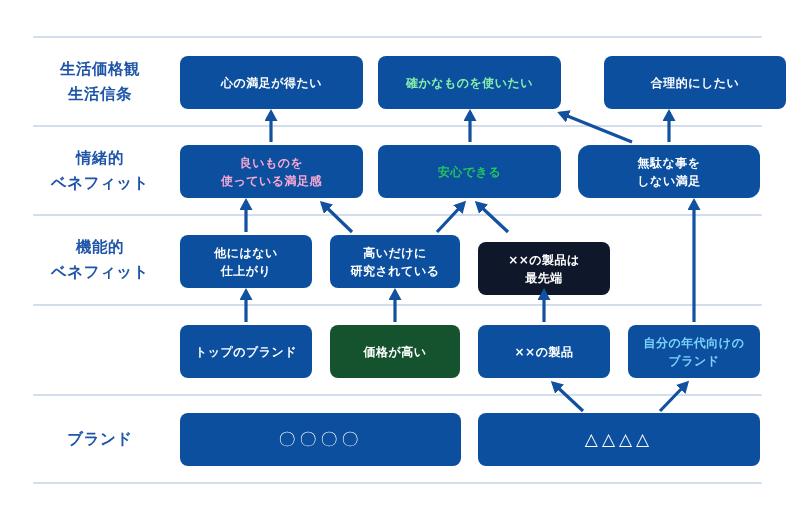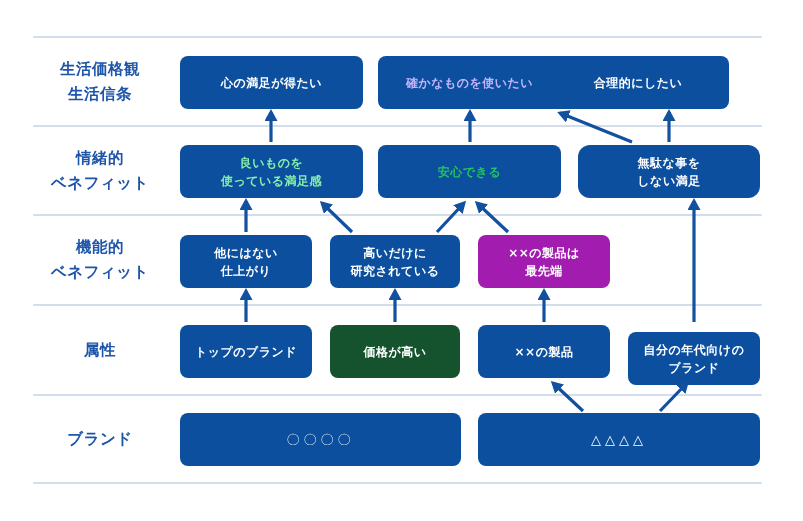--- a/index.html
+++ b/index.html
@@ -46,21 +46,21 @@
     text-align: center;
     color: #ffffff;
     font-weight: bold;
     font-size: 12px;
     line-height: 1.5;
     white-space: pre-line;
     letter-spacing: 0.5px;
     box-sizing: border-box;
   }
   .node.brand-node {
-    font-size: 13px;
+    font-size: 17px;
     letter-spacing: 4px;
     font-weight: normal;
   }
   #arrow-layer {
     position: absolute;
     left: 0;
     top: 0;
     pointer-events: none;
   }
 </style>
@@ -75,44 +75,43 @@
   <div class="separator" style="top: 304px; background: rgb(211, 222, 236);"></div>
   <div class="separator" style="top: 394px; background: rgb(211, 222, 236);"></div>
   <div class="separator" style="top: 482px; background: rgb(211, 222, 236);"></div>
 
   <div class="row-label" style="top: 37px; height: 89px; color: rgb(30, 85, 168);">生活価格観
 生活信条</div>
   <div class="row-label" style="top: 126px; height: 89px; color: rgb(30, 85, 168);">情緒的
 ベネフィット</div>
   <div class="row-label" style="top: 215px; height: 90px; color: rgb(30, 85, 168);">機能的
 ベネフィット</div>
-  <div class="row-label" style="top: 305px; height: 90px; color: rgb(30, 85, 168);">属性</div>
   <div class="row-label" style="top: 395px; height: 88px; color: rgb(30, 85, 168);">ブランド</div>
 
   <div class="node" style="left: 180px; top: 56px; width: 183px; background: rgb(11, 79, 158); color: rgb(255, 255, 255);">心の満足が得たい</div>
-  <div class="node" style="left: 378px; top: 56px; width: 183px; background: rgb(11, 79, 158); color: #c4b5fd;">確かなものを使いたい</div>
-  <div class="node" style="left: 547px; top: 56px; width: 182px; background: rgb(11, 79, 158); color: rgb(255, 255, 255);">合理的にしたい</div>
+  <div class="node" style="left: 378px; top: 56px; width: 183px; background: rgb(11, 79, 158); color: #86efac;">確かなものを使いたい</div>
+  <div class="node" style="left: 604px; top: 56px; width: 182px; background: rgb(11, 79, 158); color: rgb(255, 255, 255);">合理的にしたい</div>
 
-  <div class="node" style="left: 180px; top: 145px; width: 183px; background: rgb(11, 79, 158); color: #86efac;">良いものを
+  <div class="node" style="left: 180px; top: 145px; width: 183px; background: rgb(11, 79, 158); color: #f9a8d4;">良いものを
 使っている満足感</div>
   <div class="node" style="left: 378px; top: 145px; width: 183px; background: rgb(11, 79, 158); color: #22c55e;">安心できる</div>
   <div class="node" style="left: 578px; top: 145px; width: 182px; background: rgb(11, 79, 158); color: rgb(255, 255, 255); border-radius: 12px;">無駄な事を
 しない満足</div>
 
   <div class="node" style="left: 180px; top: 235px; width: 132px; background: rgb(11, 79, 158); color: rgb(255, 255, 255);">他にはない
 仕上がり</div>
   <div class="node" style="left: 330px; top: 235px; width: 130px; background: rgb(11, 79, 158); color: rgb(255, 255, 255);">高いだけに
 研究されている</div>
-  <div class="node" style="left: 478px; top: 235px; width: 132px; background: #a21caf; color: rgb(255, 255, 255);">××の製品は
+  <div class="node" style="left: 478px; top: 242px; width: 132px; background: #0f172a; color: rgb(255, 255, 255);">××の製品は
 最先端</div>
 
   <div class="node" style="left: 180px; top: 325px; width: 132px; background: rgb(11, 79, 158); color: rgb(255, 255, 255);">トップのブランド</div>
   <div class="node" style="left: 330px; top: 325px; width: 130px; background: #14532d; color: rgb(255, 255, 255);">価格が高い</div>
   <div class="node" style="left: 478px; top: 325px; width: 132px; background: rgb(11, 79, 158); color: rgb(255, 255, 255);">××の製品</div>
-  <div class="node" style="left: 628px; top: 332px; width: 132px; background: rgb(11, 79, 158); color: #ffffff;">自分の年代向けの
+  <div class="node" style="left: 628px; top: 325px; width: 132px; background: rgb(11, 79, 158); color: #7dd3fc;">自分の年代向けの
 ブランド</div>
 
   <div class="node brand-node" style="left: 180px; top: 413px; width: 281px; background: rgb(11, 79, 158); color: rgb(255, 255, 255);">〇〇〇〇</div>
   <div class="node brand-node" style="left: 478px; top: 413px; width: 282px; background: rgb(11, 79, 158); color: rgb(255, 255, 255);">△△△△</div>
 
   <svg id="arrow-layer" width="803" height="521" viewBox="0 0 803 521">
     <defs>
       <marker id="ah" markerUnits="userSpaceOnUse" markerWidth="14" markerHeight="13" refX="9" refY="6.5" orient="auto">
         <path id="ah-path" d="M0,0 L12,6.5 L0,13 Z" fill="#11519f"></path>
       </marker>

